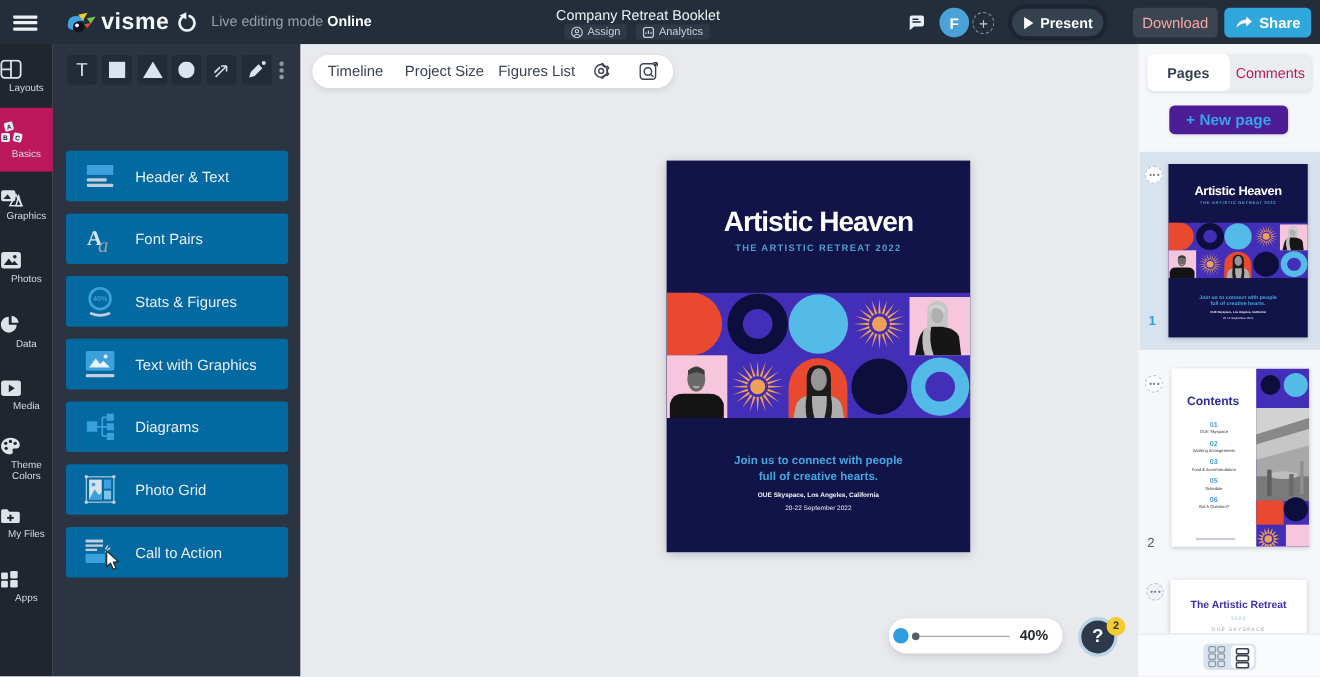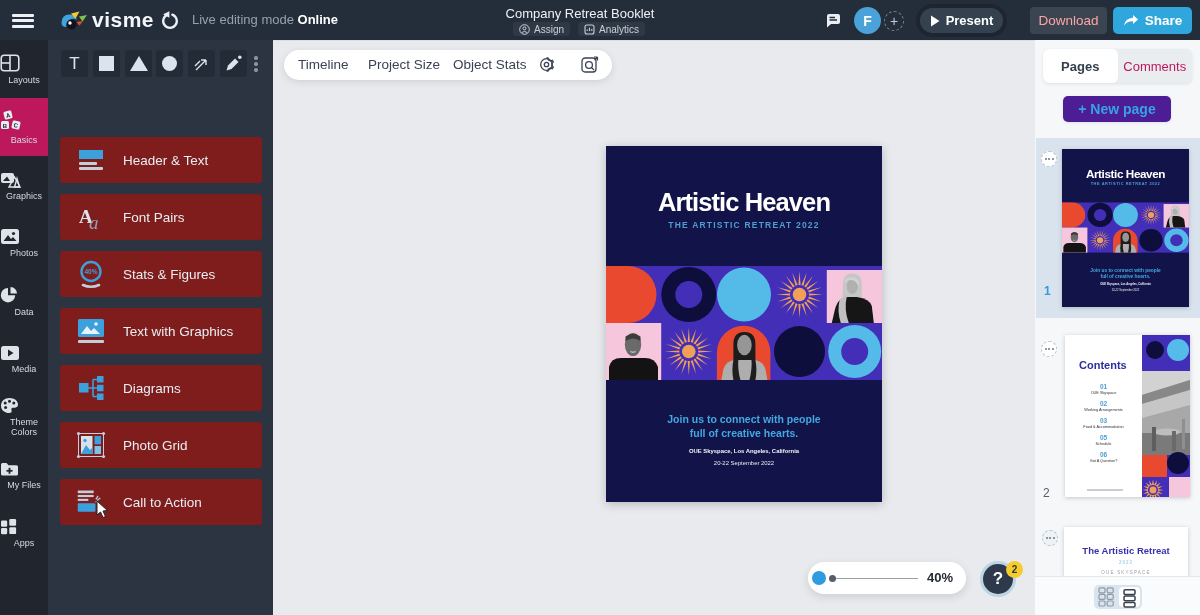--- a/index.html
+++ b/index.html
@@ -23,21 +23,21 @@
 .side-item{width:48px;height:58px;display:flex;flex-direction:column;justify-content:center;gap:3px}
 .side-item .lbl{font-size:9px;color:#D5DBE1;text-align:center;line-height:10px}
 .side-item.active{background:#be185d}
 
 #panel{position:absolute;left:48px;top:40px;width:225px;height:575px;background:#2B3440;z-index:10}
 .tool-tile{position:absolute;top:10px;width:27px;height:27px;background:#232B36;border-radius:3px;display:flex;align-items:center;justify-content:center;color:#D9E4EF}
 #tabs{position:absolute;left:13px;top:57px;width:199px;height:28px;display:flex;background:#242C37;border-radius:2px;overflow:hidden}
 #tabs .tab{flex:1;display:flex;align-items:center;justify-content:center;font-size:12.5px}
 #tab-db{color:#FFFFFF;background:#29323D;font-weight:bold}
 #tab-mb{color:#8B96A3;background:#2E3744}
-.card{position:absolute;left:12px;width:202px;height:46px;background:#7f1d1d;border-radius:3px;display:flex;align-items:center;color:#E9EEF3;font-size:13.5px}
+.card{position:absolute;left:12px;width:202px;height:46px;background:#0369a1;border-radius:3px;display:flex;align-items:center;color:#E9EEF3;font-size:13.5px}
 .card .ic{width:30px;margin-left:16px;margin-right:17px;display:flex;justify-content:center}
 
 #canvas{position:absolute;left:273px;top:40px;width:762px;height:575px;background:#E9EAED;z-index:5;box-shadow:inset 0 1px 0 #DCDEE2}
 #wtoolbar{position:absolute;left:11px;top:10px;width:328px;height:30px;background:#fff;border-radius:15px;box-shadow:0 2px 7px rgba(40,50,70,.13);display:flex;align-items:center;color:#3A4254;font-size:13.5px;white-space:nowrap}
 .poster{position:absolute;left:0;top:0;width:276px;height:356px;background:#121348;overflow:hidden}
 .p-title{position:absolute;left:0;top:42px;width:100%;text-align:center;font-size:25.5px;font-weight:bold;color:#fff;letter-spacing:-0.9px}
 .p-sub{position:absolute;left:0;top:73.5px;width:100%;text-align:center;font-size:8.5px;font-weight:bold;color:#4E9FD0;letter-spacing:1.2px}
 .p-join{position:absolute;left:0;top:267px;width:100%;text-align:center;font-size:10.5px;line-height:13.5px;font-weight:bold;color:#41A8E0}
 .p-addr{position:absolute;left:0;top:302px;width:100%;text-align:center;font-size:5.9px;font-weight:bold;color:#F2F4F8}
 .p-date{position:absolute;left:0;top:314px;width:100%;text-align:center;font-size:5.9px;color:#E8EBF2}
@@ -317,21 +317,21 @@
       <div>Photo Grid</div>
     </div>
     <svg style="position:absolute;left:48px;top:460px;z-index:40" width="14" height="19" viewBox="0 0 14 19">
 <path d="M1,1 L1,15 L4.5,12 L7,17.5 L9.5,16.5 L7,11 L11.5,10.5 Z" fill="#fff" stroke="#222" stroke-width="1"></path>
     </svg>
   </div>
 <div id="canvas">
     <div id="wtoolbar">
 <span style="position:absolute;left:14px;top:7px">Timeline</span>
 <span style="position:absolute;left:84px;top:7px">Project Size</span>
-<span style="position:absolute;left:169px;top:7px">Object Stats</span>
+<span style="position:absolute;left:169px;top:7px">Figures List</span>
 <svg style="position:absolute;left:254px;top:7px" width="17" height="17" viewBox="0 0 17 17">
         <path d="M8.5,1 L10,1 L10.4,3 A5.8,5.8 0 0 1 12.4,4.1 L14.3,3.4 L15.3,5 L13.8,6.4 A5.8,5.8 0 0 1 13.8,8.6 L15.3,10 L14.3,11.6 L12.4,10.9 A5.8,5.8 0 0 1 10.4,12 L10,14 L8.5,14" fill="none" stroke="#3A4254" stroke-width="1.3"></path>
         <circle cx="8.5" cy="7.5" r="5.8" fill="none" stroke="#3A4254" stroke-width="1.3"></circle>
         <circle cx="8.5" cy="7.5" r="2.2" fill="none" stroke="#3A4254" stroke-width="1.3"></circle>
       </svg>
 <svg style="position:absolute;left:297px;top:6px" width="18" height="18" viewBox="0 0 18 18">
         <rect x="1" y="2" width="14" height="14" rx="3" fill="none" stroke="#3A4254" stroke-width="1.3"></rect>
         <circle cx="8" cy="9" r="3.4" fill="none" stroke="#3A4254" stroke-width="1.3"></circle>
         <path d="M10.5,11.5 L13,14" stroke="#3A4254" stroke-width="1.3"></path>
         <path d="M13,1 L16.5,1 M16.5,1 L16.5,4.5 M16.5,1 L13.5,4" stroke="#3A4254" stroke-width="1.2" fill="none"></path>

